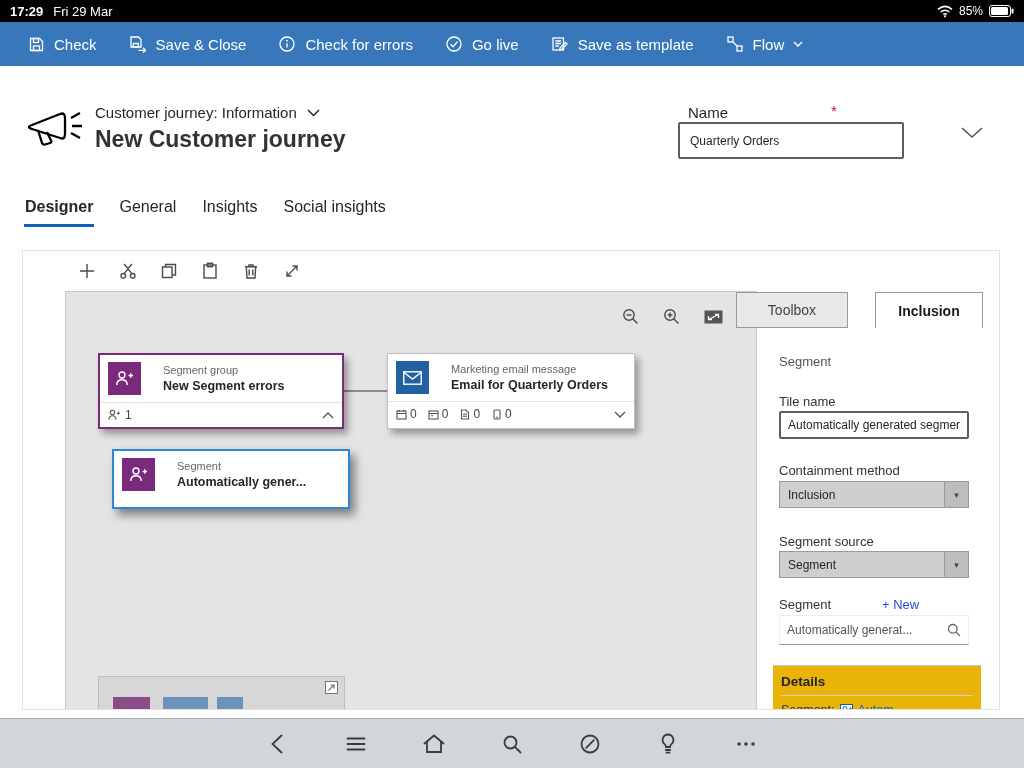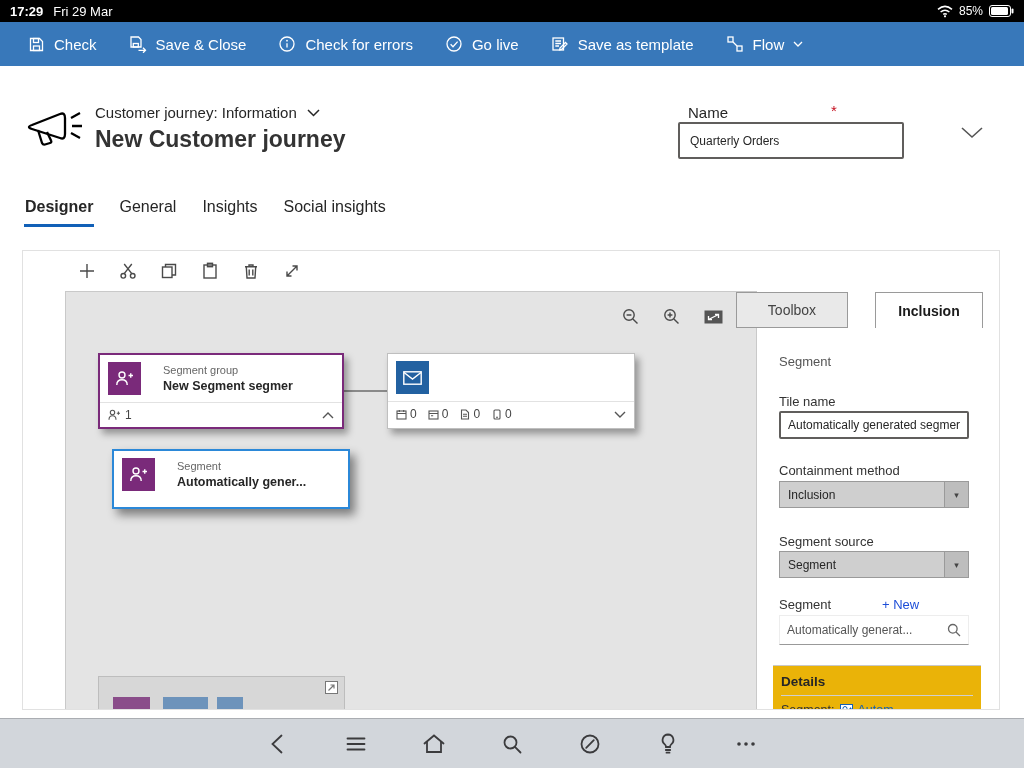--- a/index.html
+++ b/index.html
@@ -298,21 +298,21 @@
       <div class="tile-header">
         <div class="tile-icon" style="background:#7a2a7a;">
           <svg width="19" height="17" viewBox="0 0 19 17">
               <circle cx="7" cy="5" r="3" fill="none" stroke="#fff" stroke-width="1.4"></circle>
               <path d="M1.8 15 Q1.8 9.8 7 9.8 Q12.2 9.8 12.2 15" fill="none" stroke="#fff" stroke-width="1.4"></path>
               <path d="M13.5 5.5 H18 M15.75 3.25 V7.75" stroke="#fff" stroke-width="1.4"></path>
             </svg>
         </div>
         <div>
           <div class="tile-type">Segment group</div>
-          <div class="tile-name">New Segment segmer</div>
+          <div class="tile-name">New Segment errors</div>
         </div>
       </div>
       <div class="tile-footer">
         <span class="ico-s">
             <svg width="13" height="12" viewBox="0 0 13 12">
               <circle cx="4.5" cy="3.5" r="2.2"></circle>
               <path d="M1 10.8 Q1 6.8 4.5 6.8 Q8 6.8 8 10.8"></path>
               <path d="M8.8 4.2 H12 M10.4 2.6 V5.8"></path>
             </svg>
           </span>
@@ -326,20 +326,24 @@
       </div>
     </div>
 
     <div class="tile tile-email">
       <div class="tile-header">
         <div class="tile-icon" style="background:#2261a1;">
           <svg width="19" height="14" viewBox="0 0 19 14">
               <rect x="0.8" y="0.8" width="17.4" height="12.4" fill="none" stroke="#fff" stroke-width="1.4"></rect>
               <path d="M1 1.5 L9.5 8 L18 1.5" fill="none" stroke="#fff" stroke-width="1.4"></path>
             </svg>
+        </div>
+        <div>
+          <div class="tile-type">Marketing email message</div>
+          <div class="tile-name">Email for Quarterly Orders</div>
         </div>
       </div>
       <div class="tile-footer">
         <span class="stat">
           <span class="ico-s">
               <svg width="11" height="11" viewBox="0 0 11 11">
                 <rect x="1" y="2" width="9" height="8"></rect>
                 <path d="M1 4.5 H10 M3.3 1 V3 M7.7 1 V3"></path>
               </svg>
             </span>

